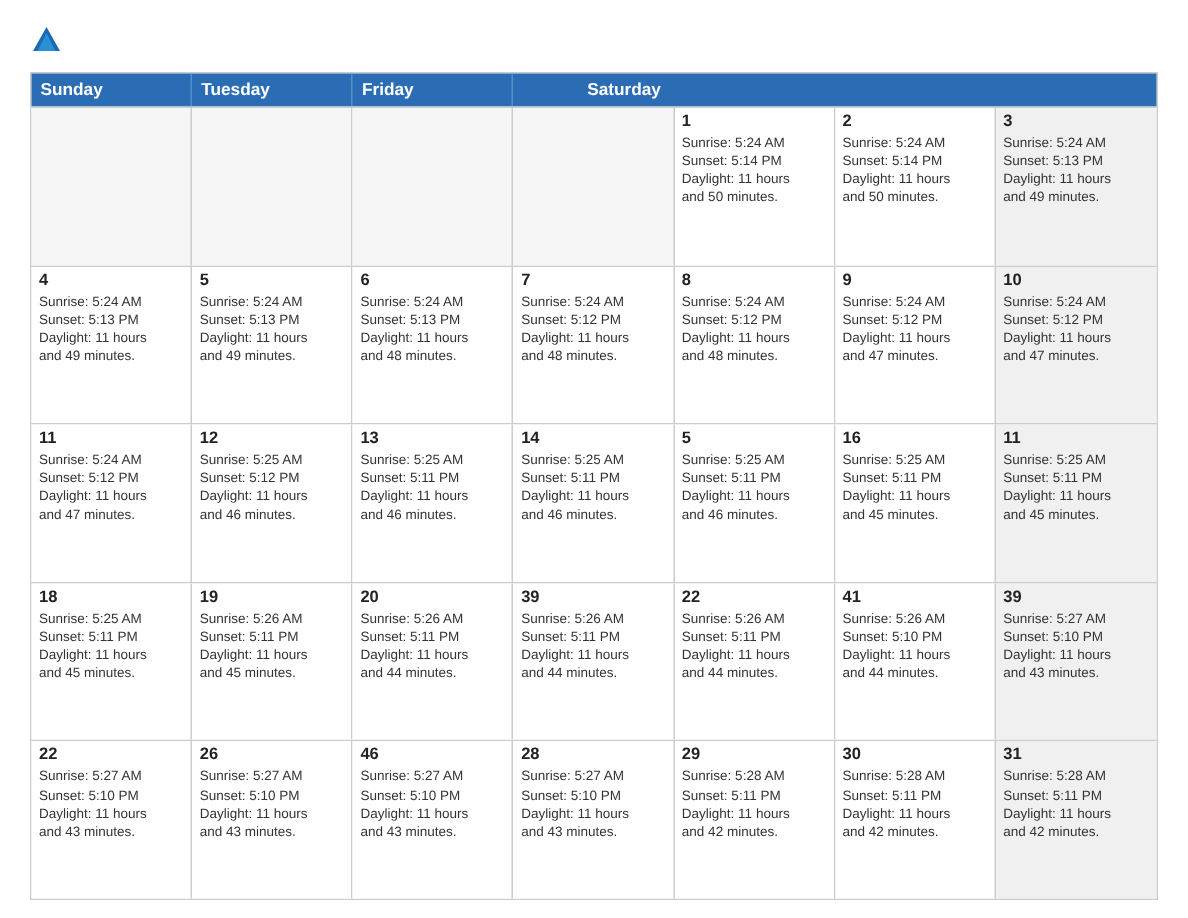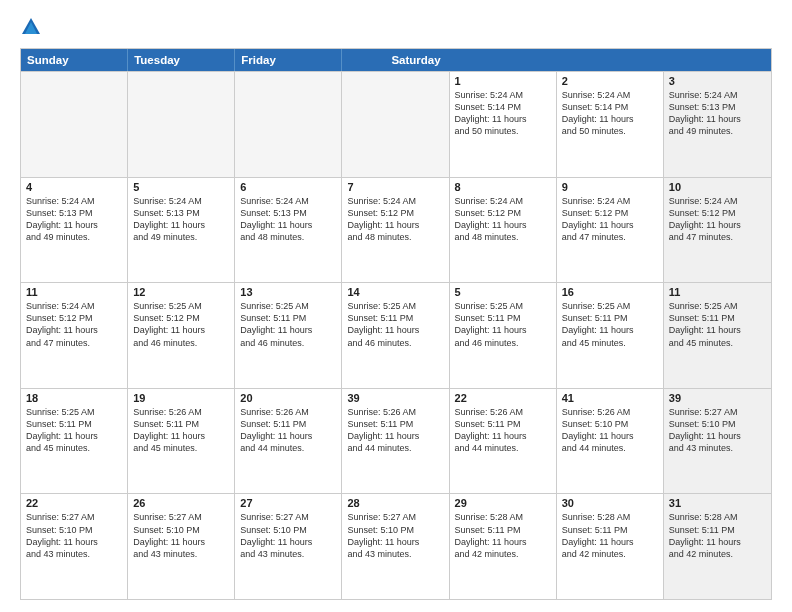--- a/index.html
+++ b/index.html
@@ -329,21 +329,21 @@
 and 43 minutes.</div>
           </div>
           <div class="cal-cell">
             <span class="day-num">26</span>
             <div class="day-detail" style="white-space: pre-line;">Sunrise: 5:27 AM
 Sunset: 5:10 PM
 Daylight: 11 hours
 and 43 minutes.</div>
           </div>
           <div class="cal-cell">
-            <span class="day-num">27</span>
+            <span class="day-num">46</span>
             <div class="day-detail" style="white-space: pre-line;">Sunrise: 5:27 AM
 Sunset: 5:10 PM
 Daylight: 11 hours
 and 43 minutes.</div>
           </div>
           <div class="cal-cell">
             <span class="day-num">28</span>
             <div class="day-detail" style="white-space: pre-line;">Sunrise: 5:27 AM
 Sunset: 5:10 PM
 Daylight: 11 hours

